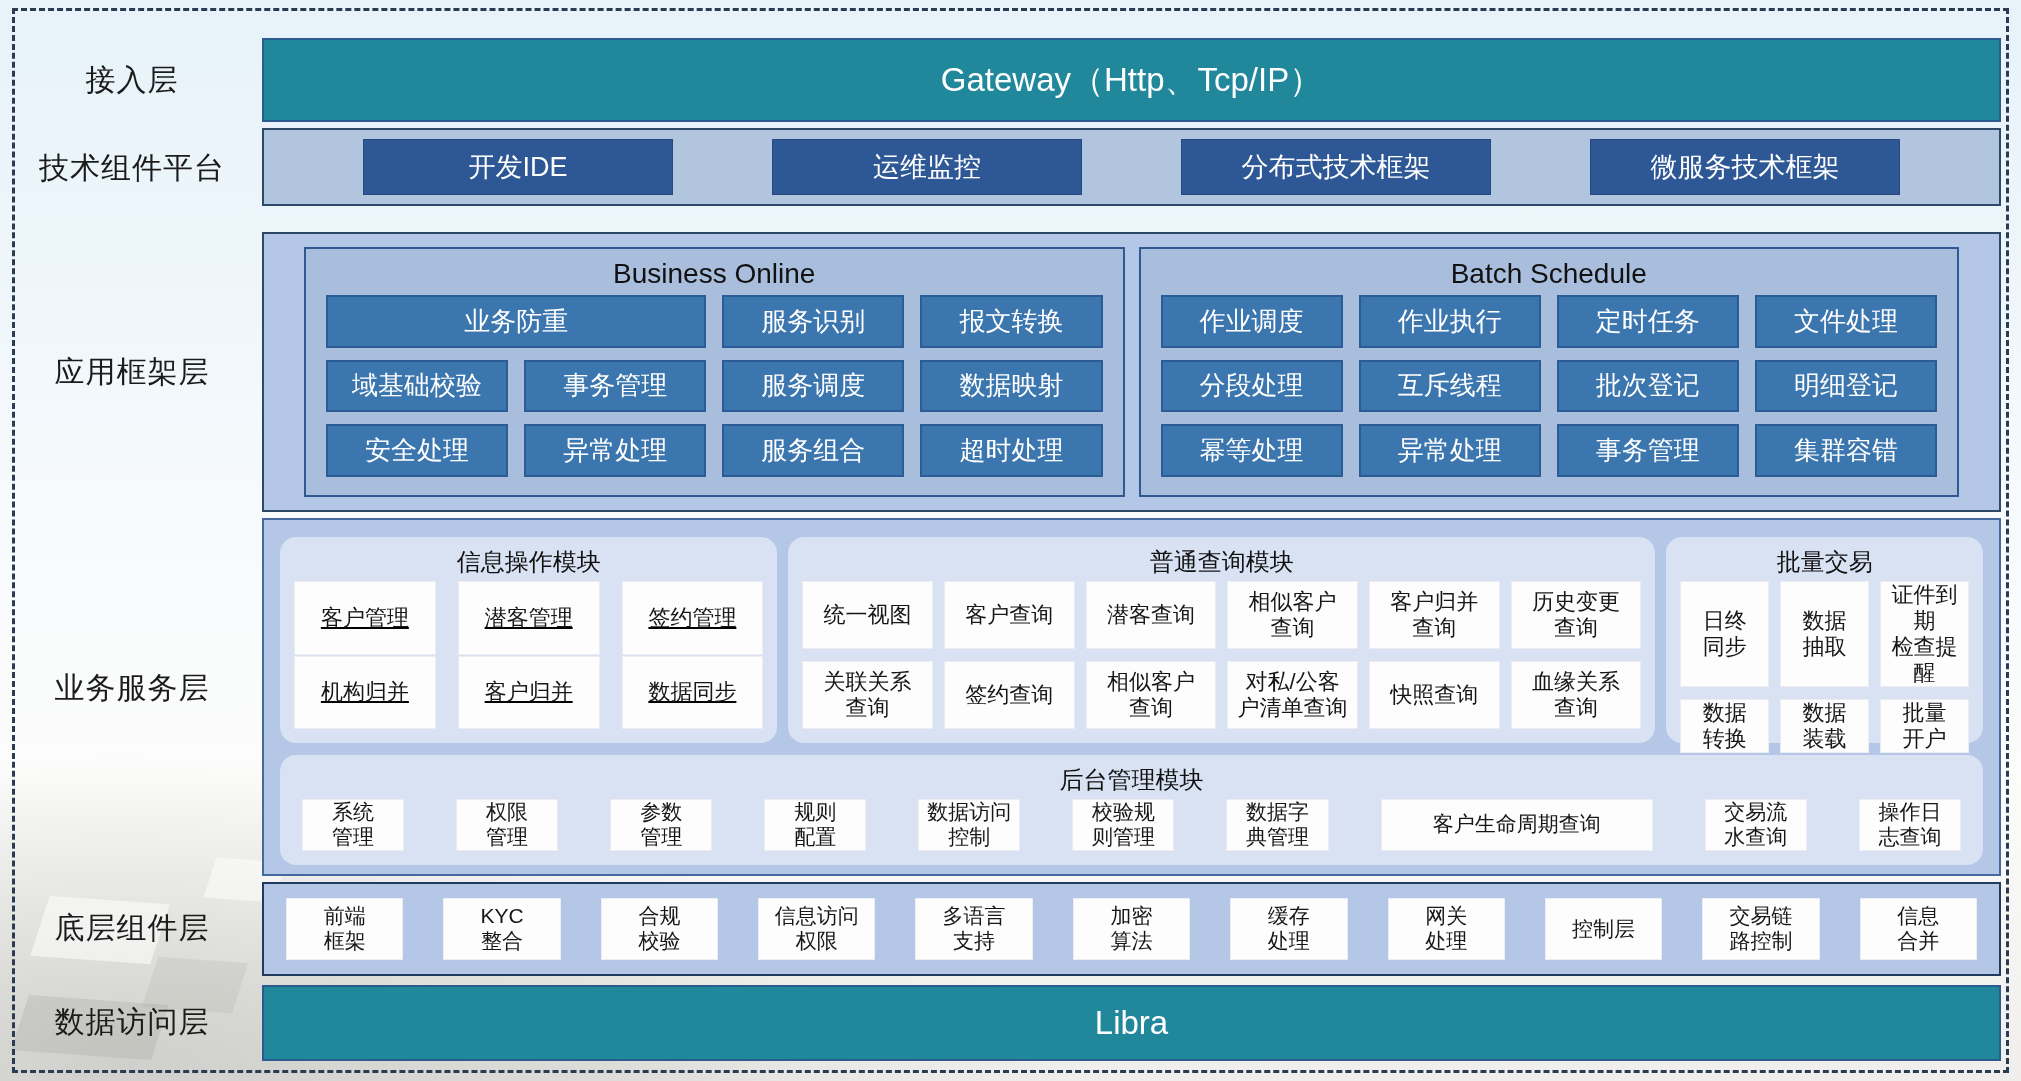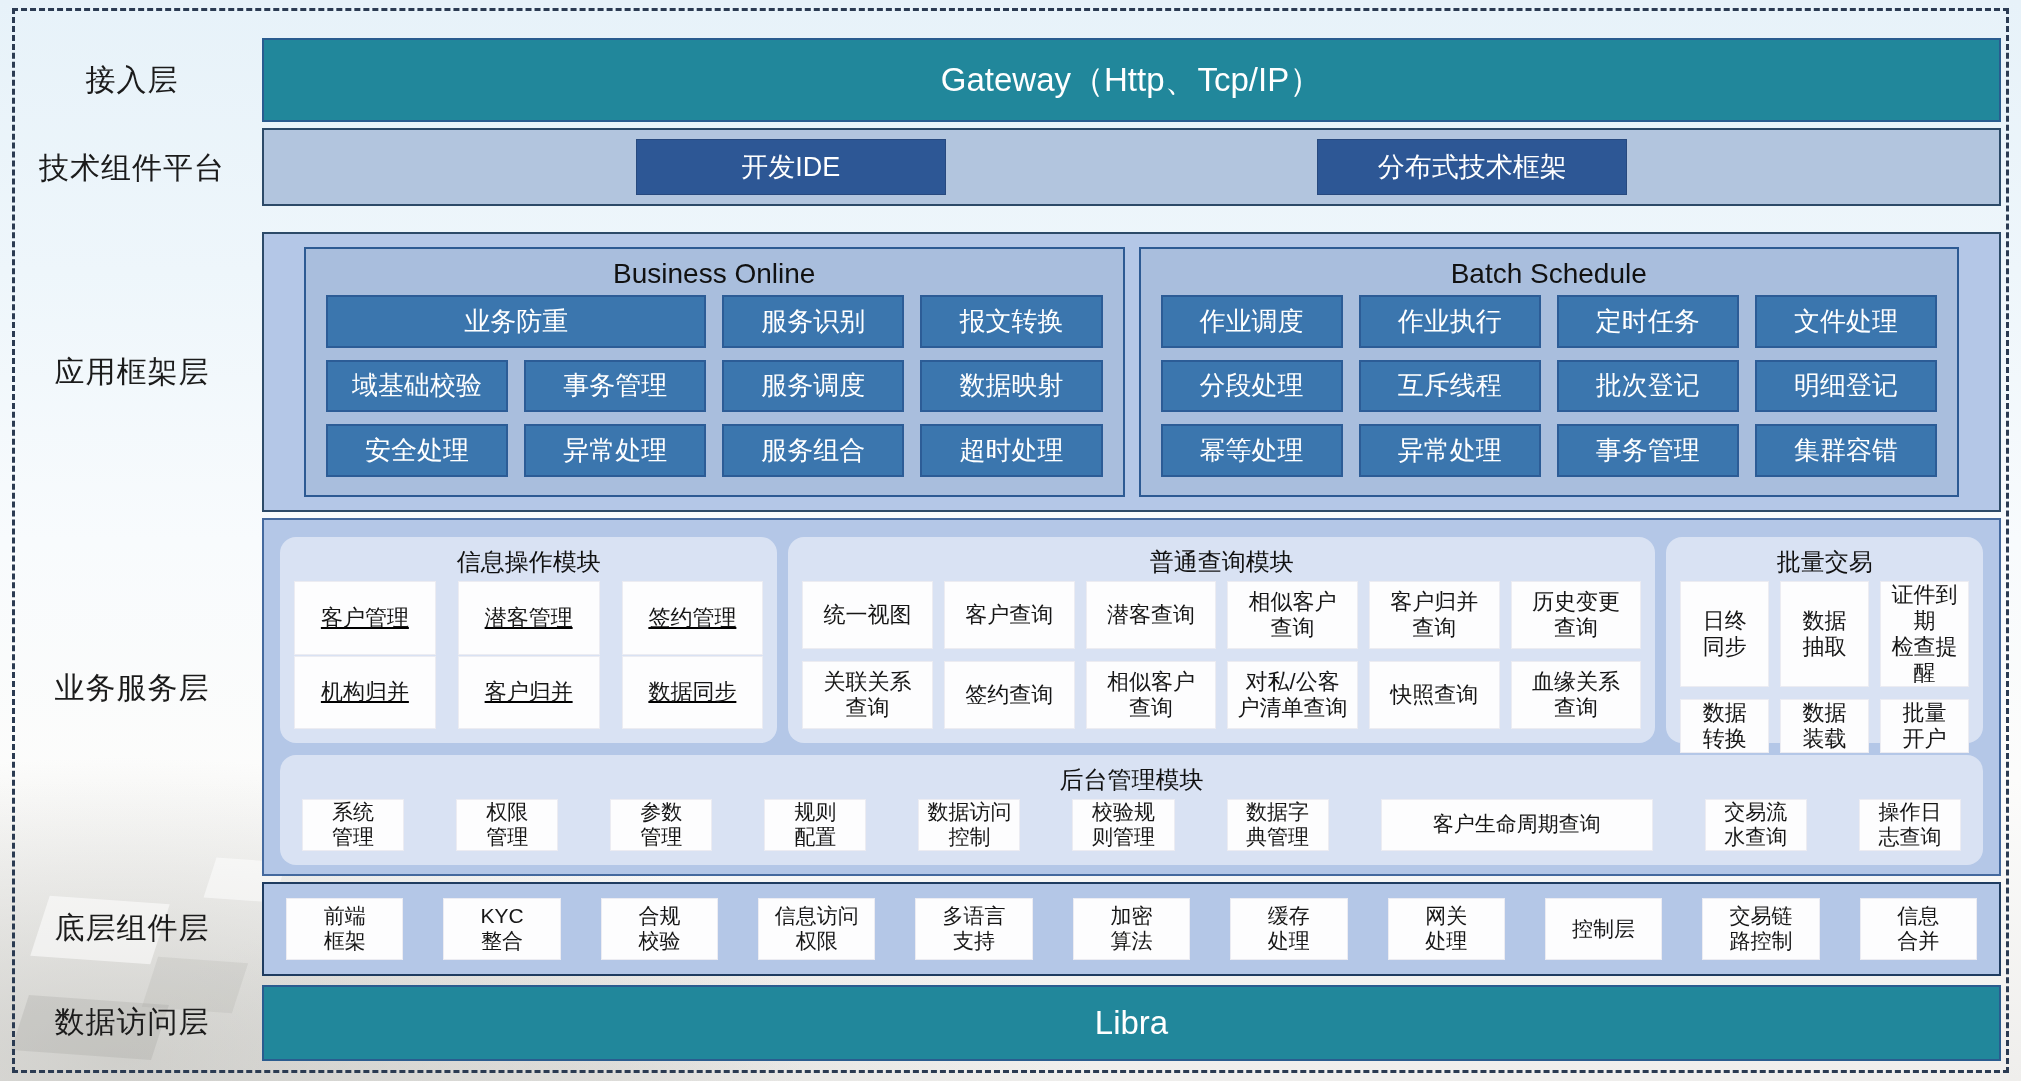--- a/index.html
+++ b/index.html
@@ -58,21 +58,21 @@
   .subpanel-title{font-size:24px;color:#111;text-align:center;height:40px;line-height:42px;}
   .sp-info{flex:0 0 29.2%;}
   .sp-query{flex:1;}
   .sp-batch{flex:0 0 18.6%;}
   .grid3{display:grid;grid-template-columns:repeat(3,1fr);gap:1px 22px;flex:1;text-decoration:underline;}
   .grid6{display:grid;grid-template-columns:repeat(6,1fr);gap:12px 11px;flex:1;}
   .grid3s{display:grid;grid-template-columns:repeat(3,1fr);gap:12px 11px;flex:1;}
   .white-tile{background:#fdfdfe;border:1px solid #ececf2;display:flex;align-items:center;justify-content:center;
     color:#161616;font-size:22px;line-height:1.18;white-space:pre-line;text-align:center;}
   .sp-admin{width:100%;flex:1;}
-  .admin-row{display:flex;gap:52px;flex:1;padding:0 8px;justify-content:center;}
+  .admin-row{display:flex;gap:52px;flex:1;padding:0 8px;}
   .admin-row .white-tile{flex:1 1 0;font-size:21px;}
 
   .row-base{top:882px;height:94px;background:#b4c7e7;border:2px solid #1f3c60;
     display:flex;gap:40px;padding:14px 22px;}
   .row-base .white-tile{flex:1 1 0;font-size:21px;}
 </style>
 </head>
 <body>
 
 <div class="bg-block b1"></div>
@@ -98,23 +98,25 @@
   </div>
 
 <div class="row teal-bar row-gateway">
   <span>Gateway（Http、Tcp/IP）</span>
 </div>
 
 <div class="row row-tech">
 
     <div class="navy-btn">开发IDE</div>
 
+    <div class="navy-btn">运维监控</div>
 
     <div class="navy-btn">分布式技术框架</div>
 
+    <div class="navy-btn">微服务技术框架</div>
   </div>
 
 <div class="row row-appfw">
   <div class="inner-box">
     <div class="inner-title">Business Online</div>
     <div class="grid4">
 
         <div class="steel-tile" style="grid-column: span 2; flex-grow: 2;">业务防重</div>
 
         <div class="steel-tile">服务识别</div>

